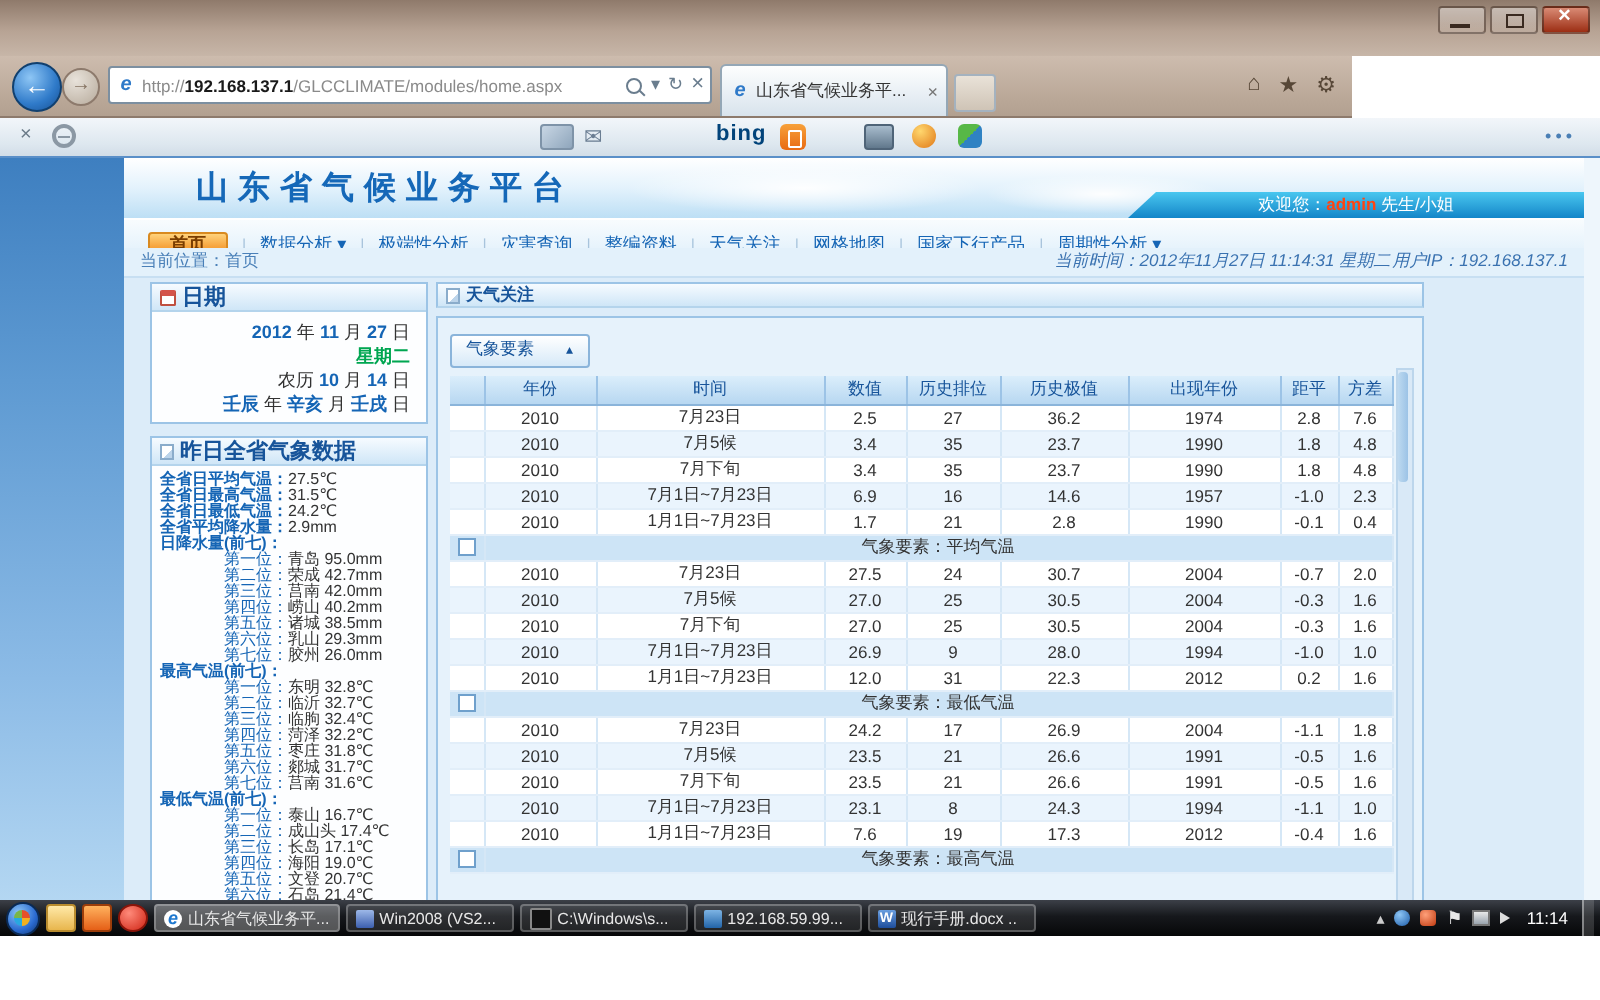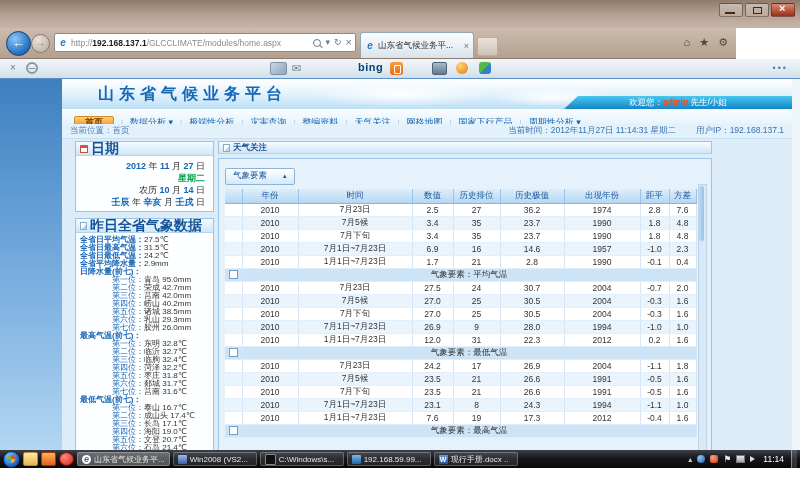--- a/index.html
+++ b/index.html
@@ -8,21 +8,21 @@
   
   #titlebar{position:absolute;left:0;top:0;width:800px;height:28px;
     background:linear-gradient(#8f7a6b,#b7a394 55%,#c7b6a8);}
   #titlebar .winbtns{position:absolute;right:5px;top:3px;display:flex;gap:2px;}
   .wbtn{width:22px;height:12px;border:1px solid rgba(60,40,30,.55);border-radius:2px;
     background:linear-gradient(rgba(255,255,255,.45),rgba(255,255,255,.08));position:relative;}
   .wbtn.close{background:linear-gradient(#d98a74,#9c2e14);}
   .wbtn.min::after{content:"";position:absolute;left:5px;bottom:2px;width:10px;height:2px;background:#3a2a20;}
   .wbtn.max::after{content:"";position:absolute;left:7px;top:3px;width:7px;height:5px;border:1px solid #3a2a20;}
   .wbtn.close::after{content:"\00D7";position:absolute;left:7px;top:-2px;color:#fff;font-size:11px;font-weight:bold;}
-  #chrome{position:absolute;left:0;top:28px;width:736px;height:30px;
+  #chrome{position:absolute;left:0;top:28px;width:676px;height:30px;
     background:linear-gradient(#cdbcae,#baa898 70%,#b2a090);border-bottom:1px solid #8d7a6c;}
   #btn-back{position:absolute;left:6px;top:3px;width:23px;height:23px;border-radius:50%;
     background:radial-gradient(circle at 35% 30%,#8ec6f5,#2f7ac9 60%,#174f92);border:1px solid #11406f;
     color:#fff;font-size:13px;text-align:center;line-height:21px;}
   #btn-back::before{content:"\2190";}
   #btn-fwd{position:absolute;left:31px;top:6px;width:17px;height:17px;border-radius:50%;
     background:radial-gradient(circle at 35% 30%,#e8e2da,#b7ab9c);border:1px solid #8d7a6c;
     color:#857362;font-size:10px;text-align:center;line-height:15px;}
   #btn-fwd::before{content:"\2192";}
   #addressbar{position:absolute;left:54px;top:5px;width:302px;height:19px;background:#fff;
@@ -90,28 +90,28 @@
   #navmenu{position:absolute;left:0;top:30px;width:730px;height:27px;
     background:linear-gradient(#f8fcfe,#d9ecfa);border-top:1px solid #fff;border-bottom:1px solid #bcd9ef;
     box-sizing:border-box;display:flex;align-items:center;padding-left:12px;}
   .nav-item{font-size:9px;color:#1565b5;white-space:nowrap;}
   .nav-item.active{background:linear-gradient(#ffd27b,#f6a23b 60%,#f09a2e);border:1px solid #d98a20;
     border-radius:2px;padding:0 10px;color:#7a3d00;font-weight:bold;line-height:11px;}
   .nav-sep{color:#a8c4dc;margin:0 7px;font-size:8px;}
   #breadcrumb{position:absolute;left:0;top:45px;width:730px;height:15px;background:#e3f1fb;
     border-bottom:1px solid #c7dff2;box-sizing:border-box;font-size:8.5px;color:#4a80b8;
     display:flex;align-items:center;padding:0 8px;}
-  #crumb-right{margin-left:auto;display:flex;gap:20px;color:#3a72b0;}
+  #crumb-right{margin-left:auto;display:flex;gap:1px;color:#3a72b0;font-style:italic;}
   
   #body-area{position:absolute;left:0;top:60px;width:730px;height:312px;}
   #sidebar{position:absolute;left:13px;top:2px;width:139px;}
   .panel{border:1px solid #9cc4e6;background:#fdfeff;margin-bottom:6px;box-sizing:border-box;}
   .panel-h{height:13px;background:linear-gradient(#f6fbff,#cfe6f7);border-bottom:1px solid #b4d4ec;
     display:flex;align-items:center;gap:3px;padding:0 4px;}
-  .panel-h .pt{font-size:14px;font-weight:bold;color:#17549a;}
+  .panel-h .pt{font-size:11px;font-weight:bold;color:#17549a;}
   .ico-cal{width:8px;height:8px;background:#fff;border:1px solid #c05040;border-top:3px solid #d4544a;border-radius:1px;box-sizing:border-box;}
   .ico-page{width:7px;height:8px;background:linear-gradient(135deg,#fff 60%,#bcd4ea 60%);border:1px solid #8aaccb;box-sizing:border-box;}
   #cal-body{padding:4px 8px 3px 2px;text-align:right;}
   .cal-line{font-size:9px;line-height:12px;color:#333;}
   .cal-line .num{color:#1565b5;font-weight:bold;}
   .cal-line .green{color:#00a651;font-weight:bold;}
   #yest-body{padding:3px 2px 0 4px;height:222px;overflow:hidden;}
   .stat-line{font-size:8px;line-height:8px;white-space:nowrap;}
   .stat-line .sl{color:#1565b5;font-weight:bold;}
   .stat-line .sv{color:#333;margin-top:45px;}

